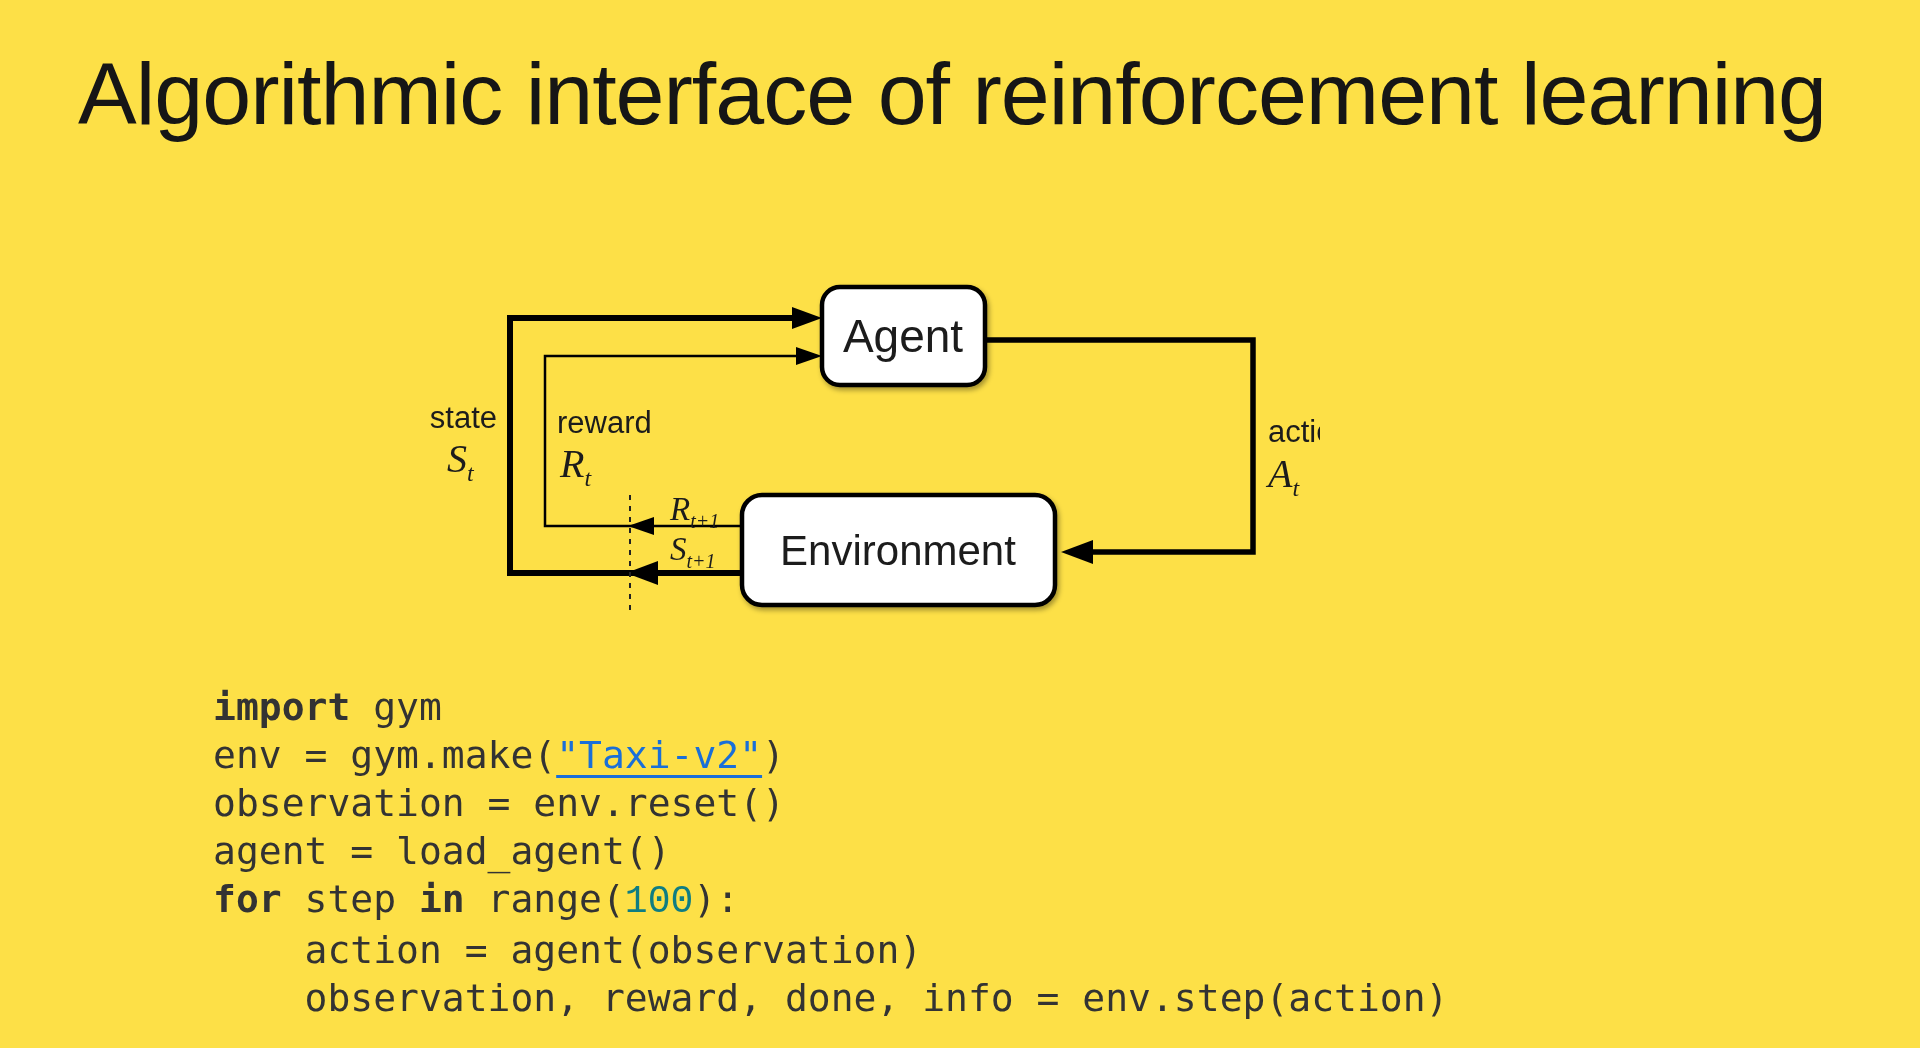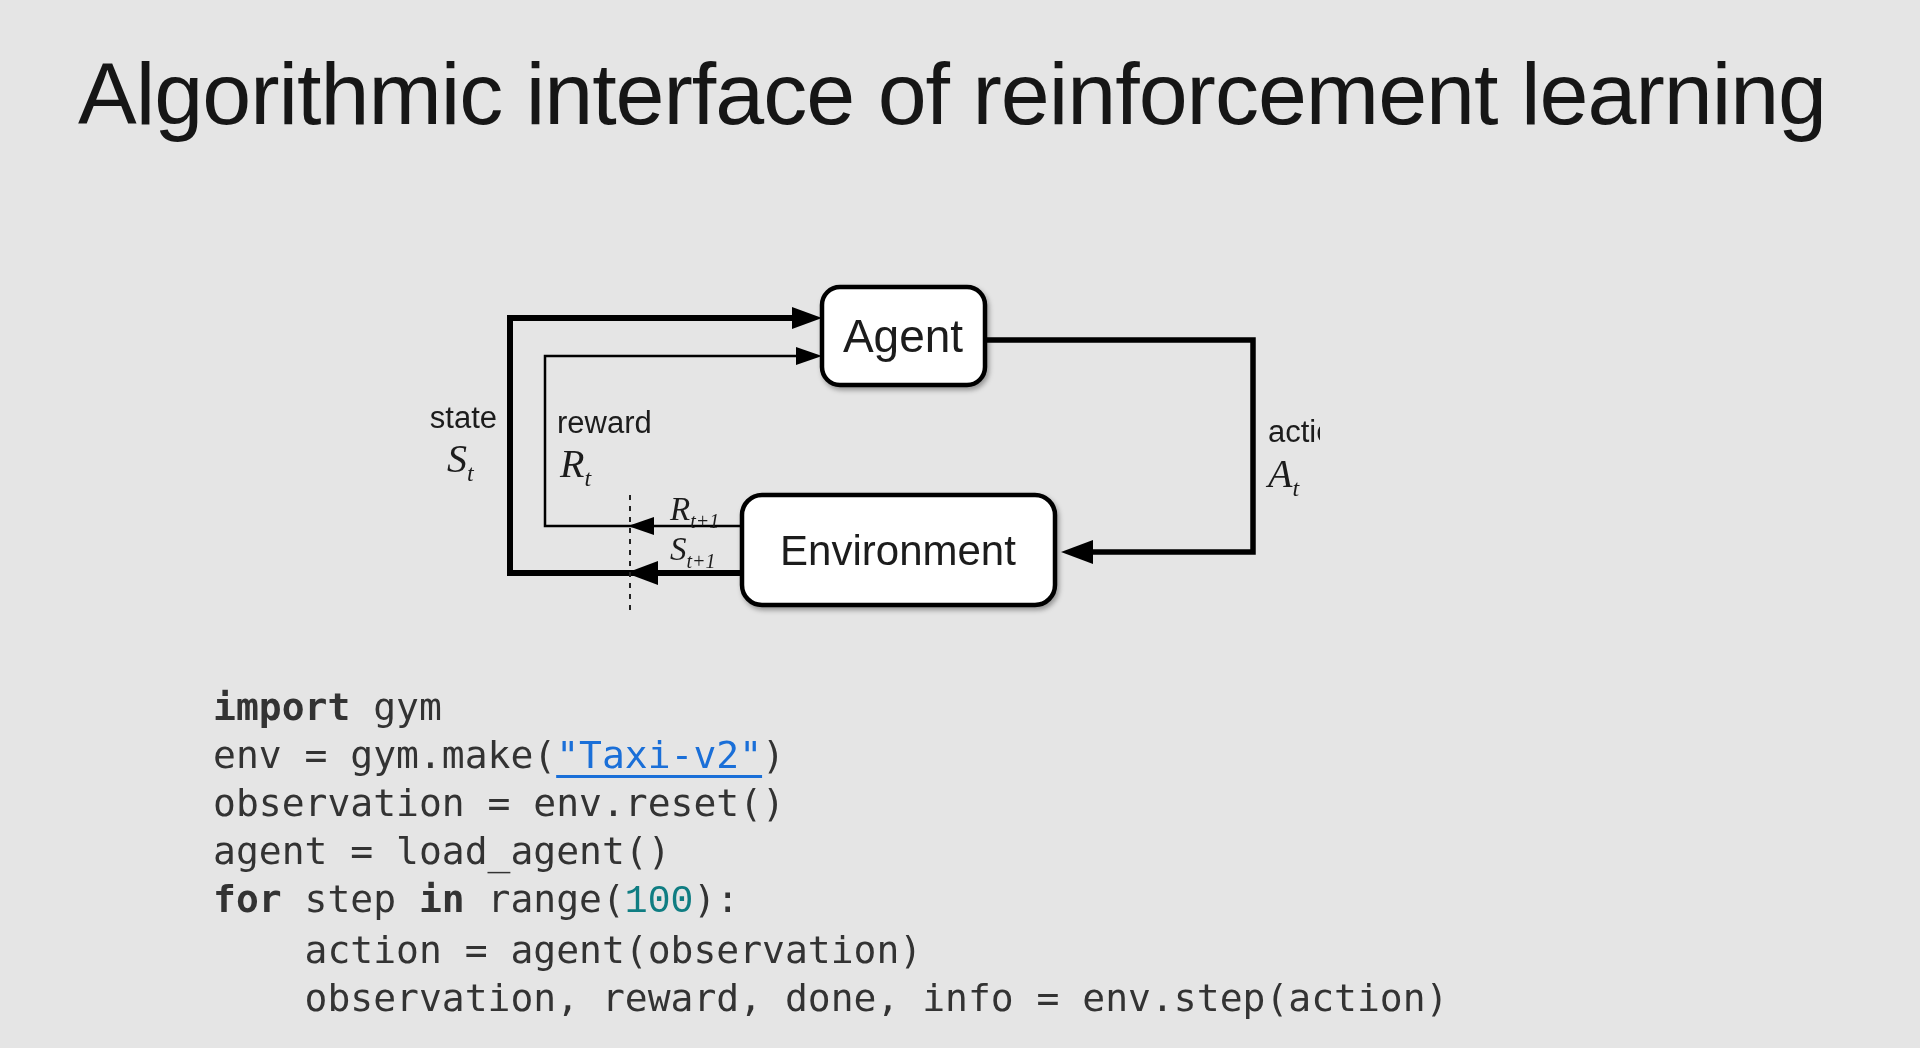--- a/index.html
+++ b/index.html
@@ -1,17 +1,17 @@
 <!DOCTYPE html>
 <html><head>
 <meta charset="utf-8">
 <style>
   html,body{margin:0;padding:0;background:#ffffff;}
   #slide{
-    position:relative;width:1920px;height:1048px;background:#e5e5e5;
+    position:relative;width:1920px;height:1048px;background:#fde047;
     overflow:hidden;font-family:"Liberation Sans",sans-serif;color:#1a1a1a;
   }
   
   #title{
     position:absolute;left:78px;top:50px;font-size:88px;line-height:1.0;
     letter-spacing:-1px;color:#161616;white-space:nowrap;
   }
   
   #diagram{position:absolute;left:420px;top:260px;}
   .node-label{font-family:"Liberation Sans",sans-serif;fill:#1c1c1c;}

